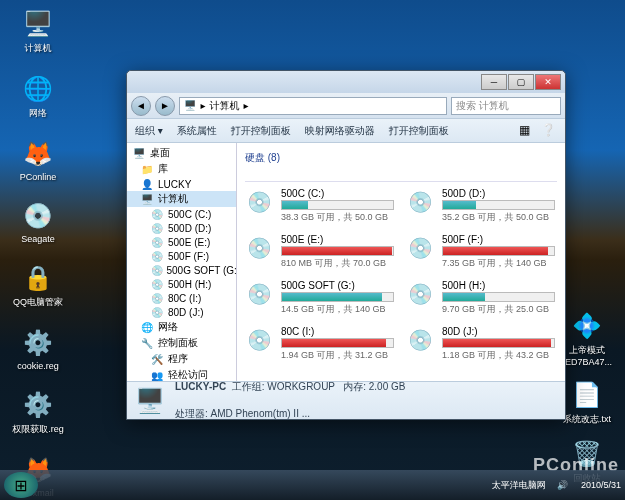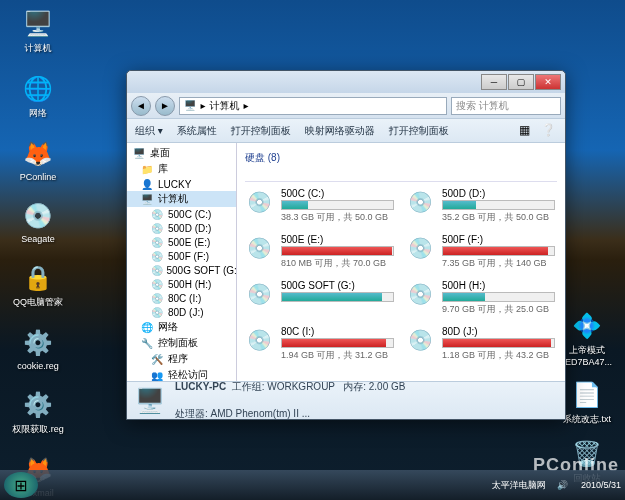--- a/index.html
+++ b/index.html
@@ -247,20 +247,21 @@
               <div class="dfree">7.35 GB 可用，共 140 GB</div>
             </div>
           </div>
           <div class="drive">
             <div class="dico">💿</div>
             <div class="dinfo">
               <div class="dname">500G SOFT (G:)</div>
               <div class="dbar">
                 <div class="dfill ok" style="width:90%"></div>
               </div>
+              <div class="dfree">14.5 GB 可用，共 140 GB</div>
             </div>
           </div>
           <div class="drive">
             <div class="dico">💿</div>
             <div class="dinfo">
               <div class="dname">500H (H:)</div>
               <div class="dbar">
                 <div class="dfill ok" style="width:38%"></div>
               </div>
               <div class="dfree">9.70 GB 可用，共 25.0 GB</div>

